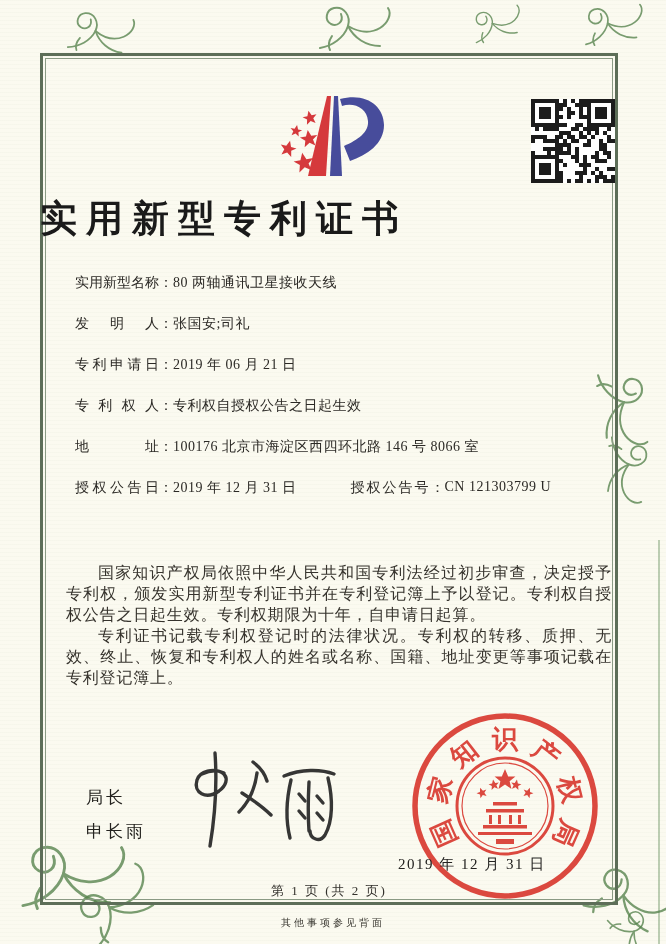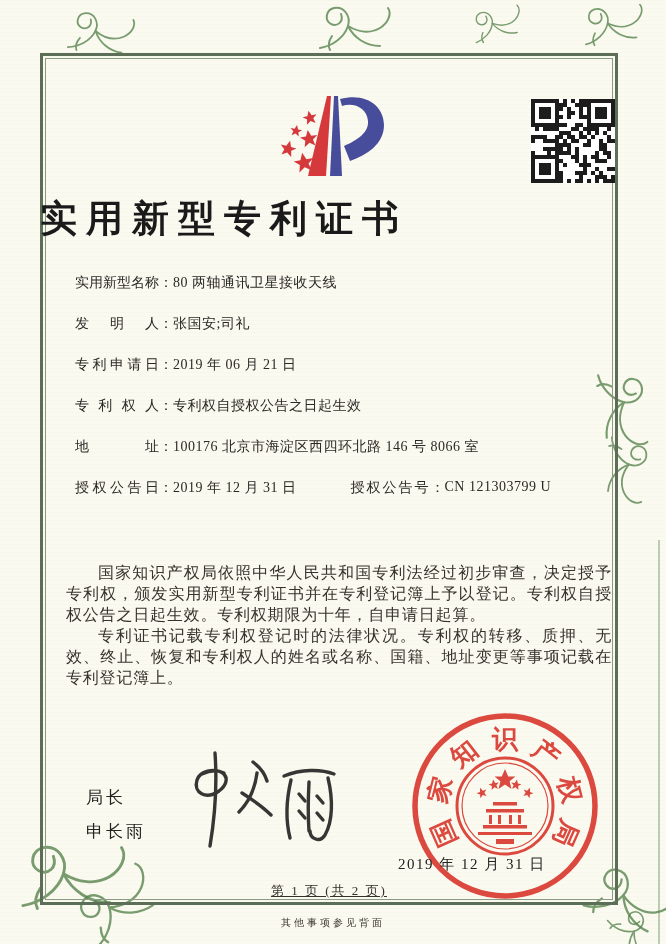--- a/index.html
+++ b/index.html
@@ -61,21 +61,21 @@
   .sig-block{position:absolute;left:86px;top:786px;font-size:17px;letter-spacing:3px;color:#24231f;}
   .sig-block div{margin-bottom:11px;font-family:Liberation Serif, serif;}
   .signature-svg{position:absolute;left:172px;top:746px;width:180px;height:108px;}
   .seal-svg{position:absolute;left:405px;top:706px;width:200px;height:200px;opacity:0.92;}
   .seal-date{
     position:absolute;left:398px;top:855px;
     font-size:15px;letter-spacing:1.5px;color:#232220;z-index:5;
   }
   .footer-page{
     position:absolute;left:40px;top:882px;width:578px;
-    text-align:center;font-size:13px;letter-spacing:2px;color:#33312c;text-decoration:underline;
+    text-align:center;font-size:13px;letter-spacing:2px;color:#33312c;
   }
   .back-note{
     position:absolute;left:0;top:916px;width:666px;
     text-align:center;font-size:10px;letter-spacing:3px;color:#3a3831;
   }
   #seal-chars text{
     font-family:"Liberation Serif","DejaVu Serif",serif;
     font-size:26px;font-weight:700;fill:var(--seal-red);
   }
 </style>

